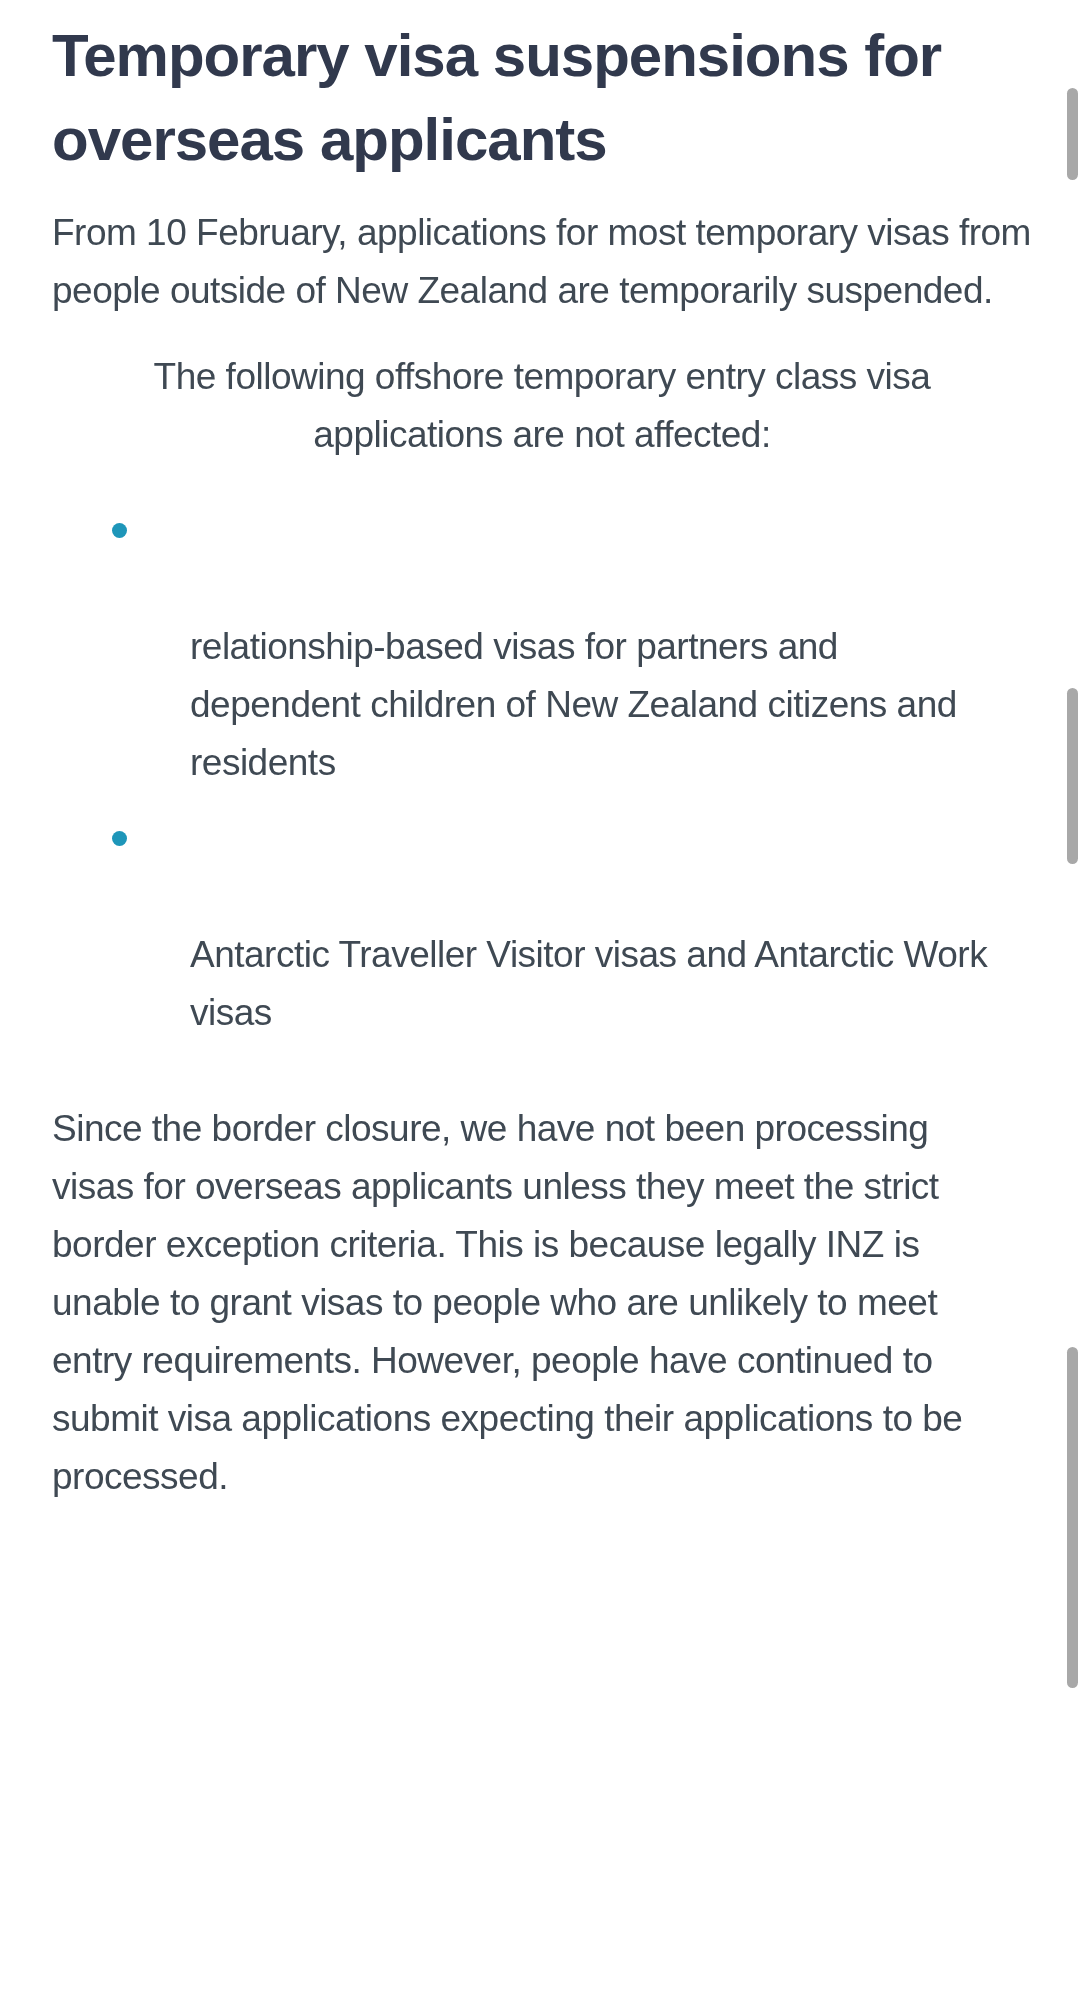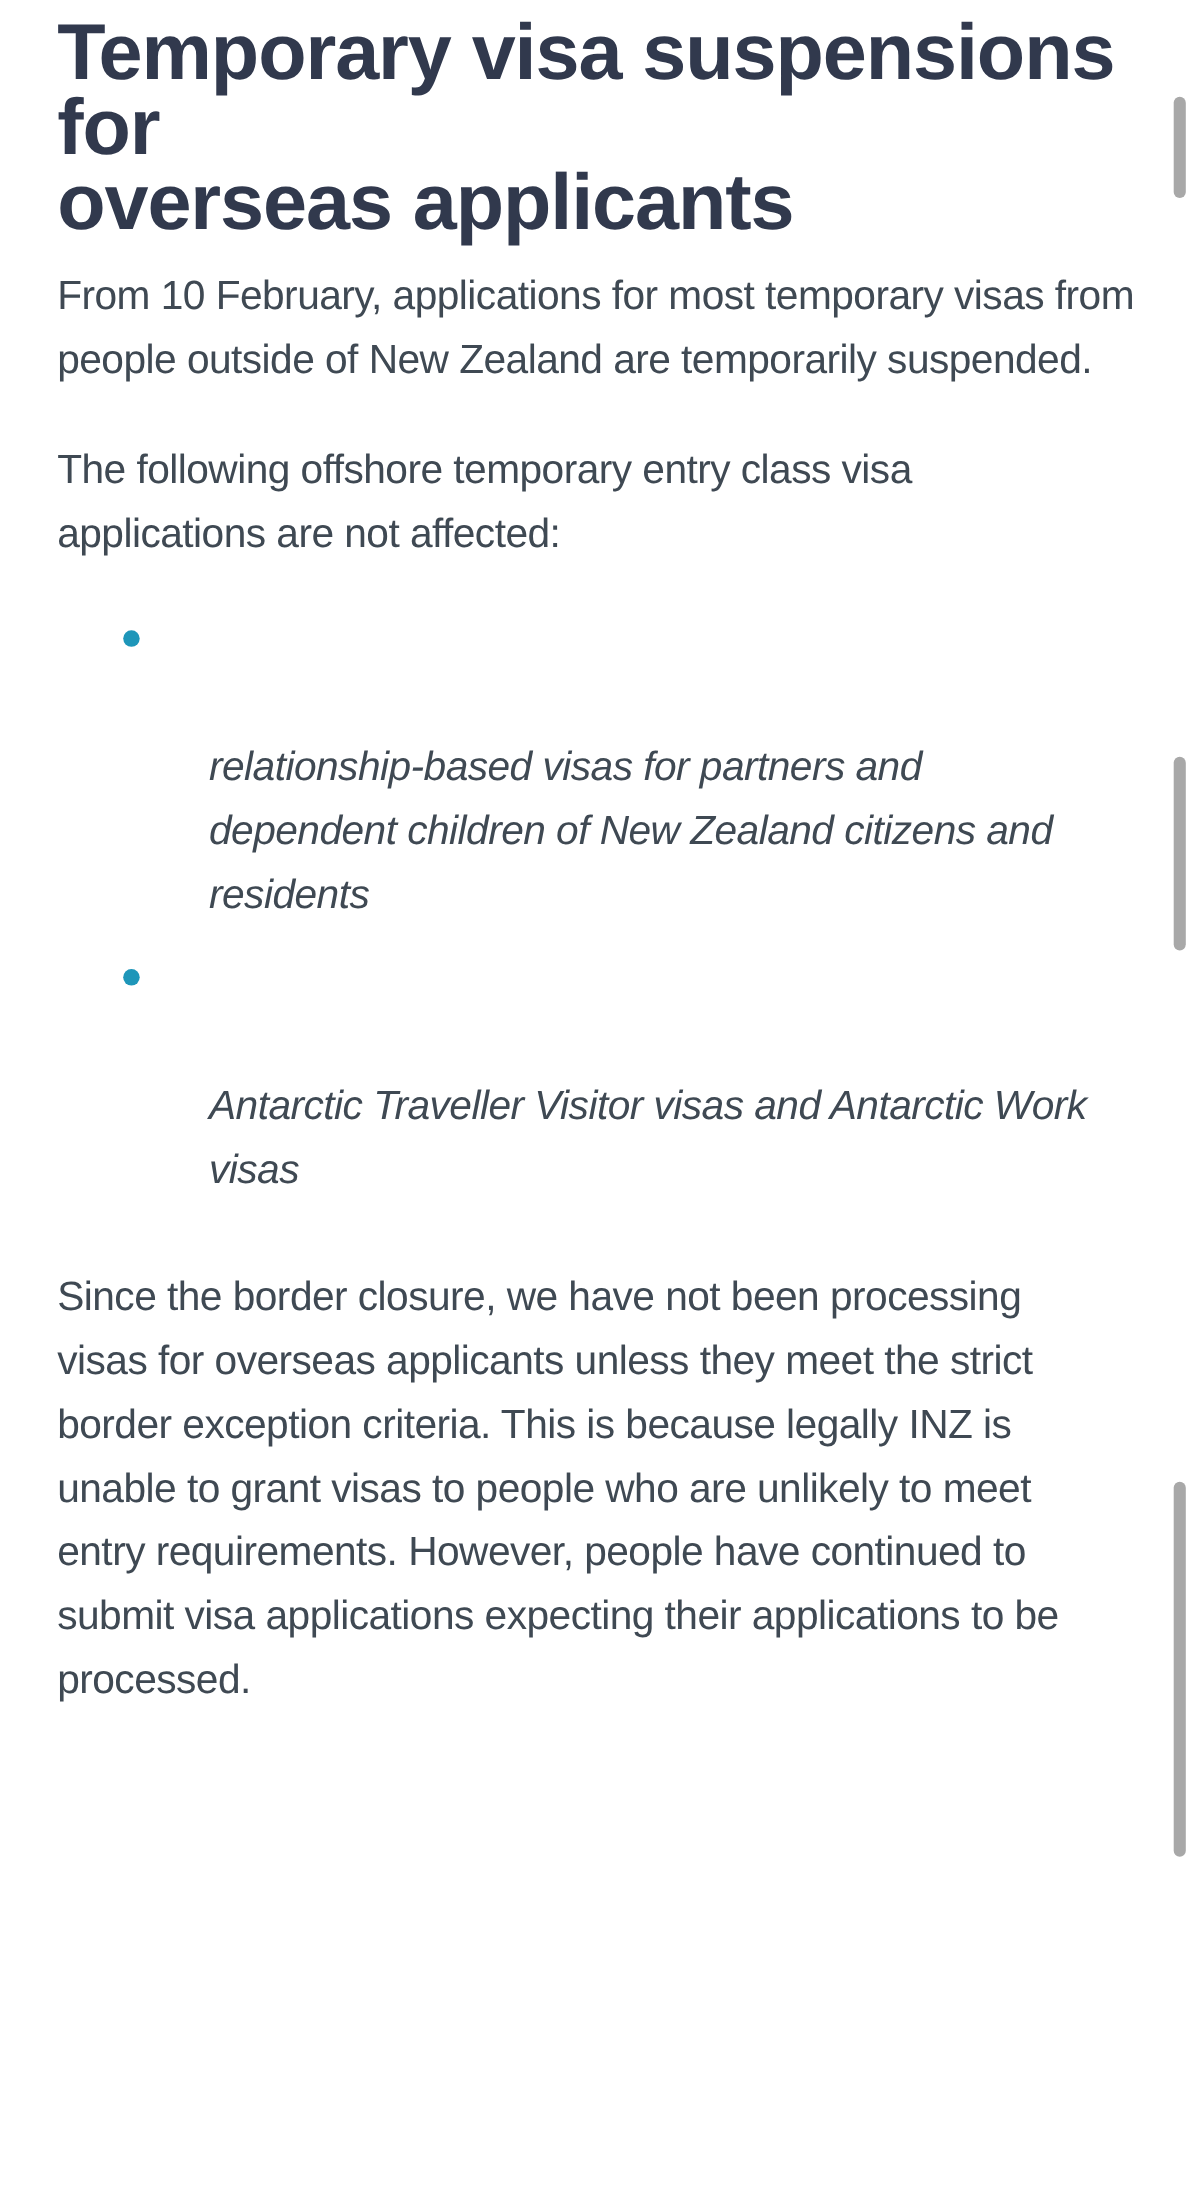--- a/index.html
+++ b/index.html
@@ -17,43 +17,42 @@
     overflow:hidden;
     font-family:"Liberation Sans","DejaVu Sans",sans-serif;
   }
   .content{
     position:absolute;
     left:52px;top:0;
     width:980px;
   }
   h1.page-title{
     margin:14px 0 0 0;
-    font-size:72px;
-    line-height:68px;
+    font-size:60px;
+    line-height:84px;
     font-weight:700;
     letter-spacing:-1px;
     color:var(--heading-color);
     white-space:pre-line;
   }
   .para{
     margin:0;
     font-size:37px;
     line-height:58px;
     letter-spacing:-0.5px;
     color:var(--body-color);
     white-space:pre-line;
   }
   .para.intro{margin-top:22px;}
-  .para.not-affected-intro{margin-top:42px;}
+  .para.not-affected-intro{margin-top:28px;text-align:center;}
   .para.border-closure{margin-top:58px;}
   ul.bullet-list{
     list-style:none;
     margin:38px 0 0 0;
     padding:0;
-    font-style:italic;
   }
   ul.bullet-list li{
     position:relative;
     padding-left:138px;
     font-size:37px;
     line-height:58px;
     letter-spacing:-0.5px;
     color:var(--body-color);
     white-space:pre-line;
     margin-bottom:18px;

